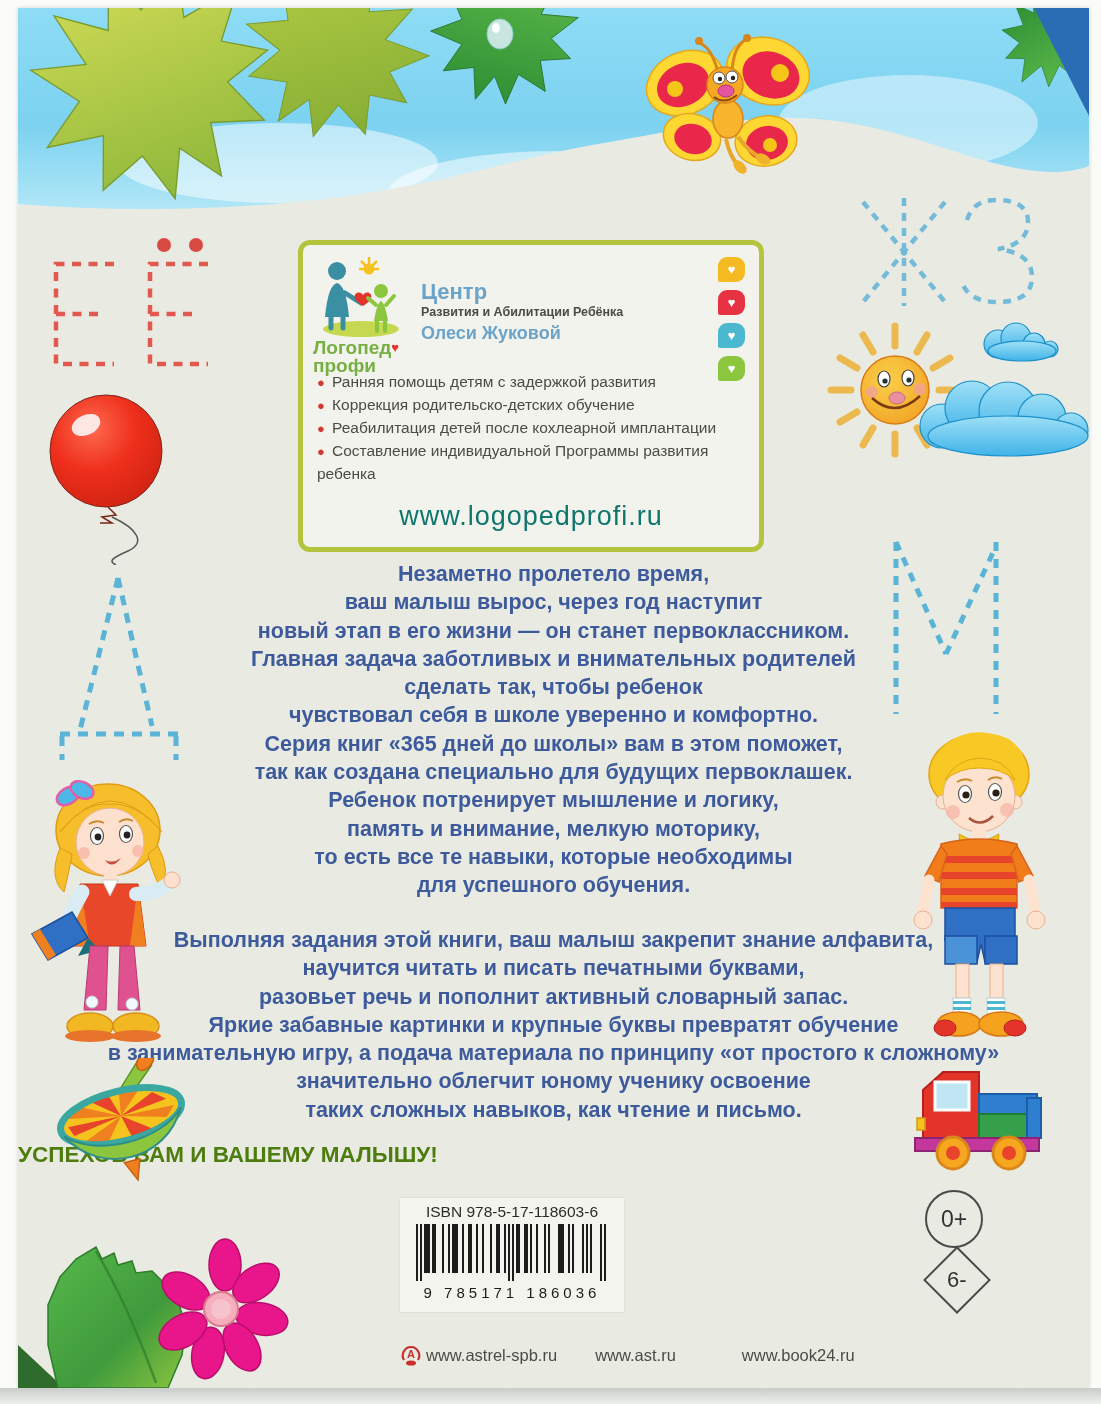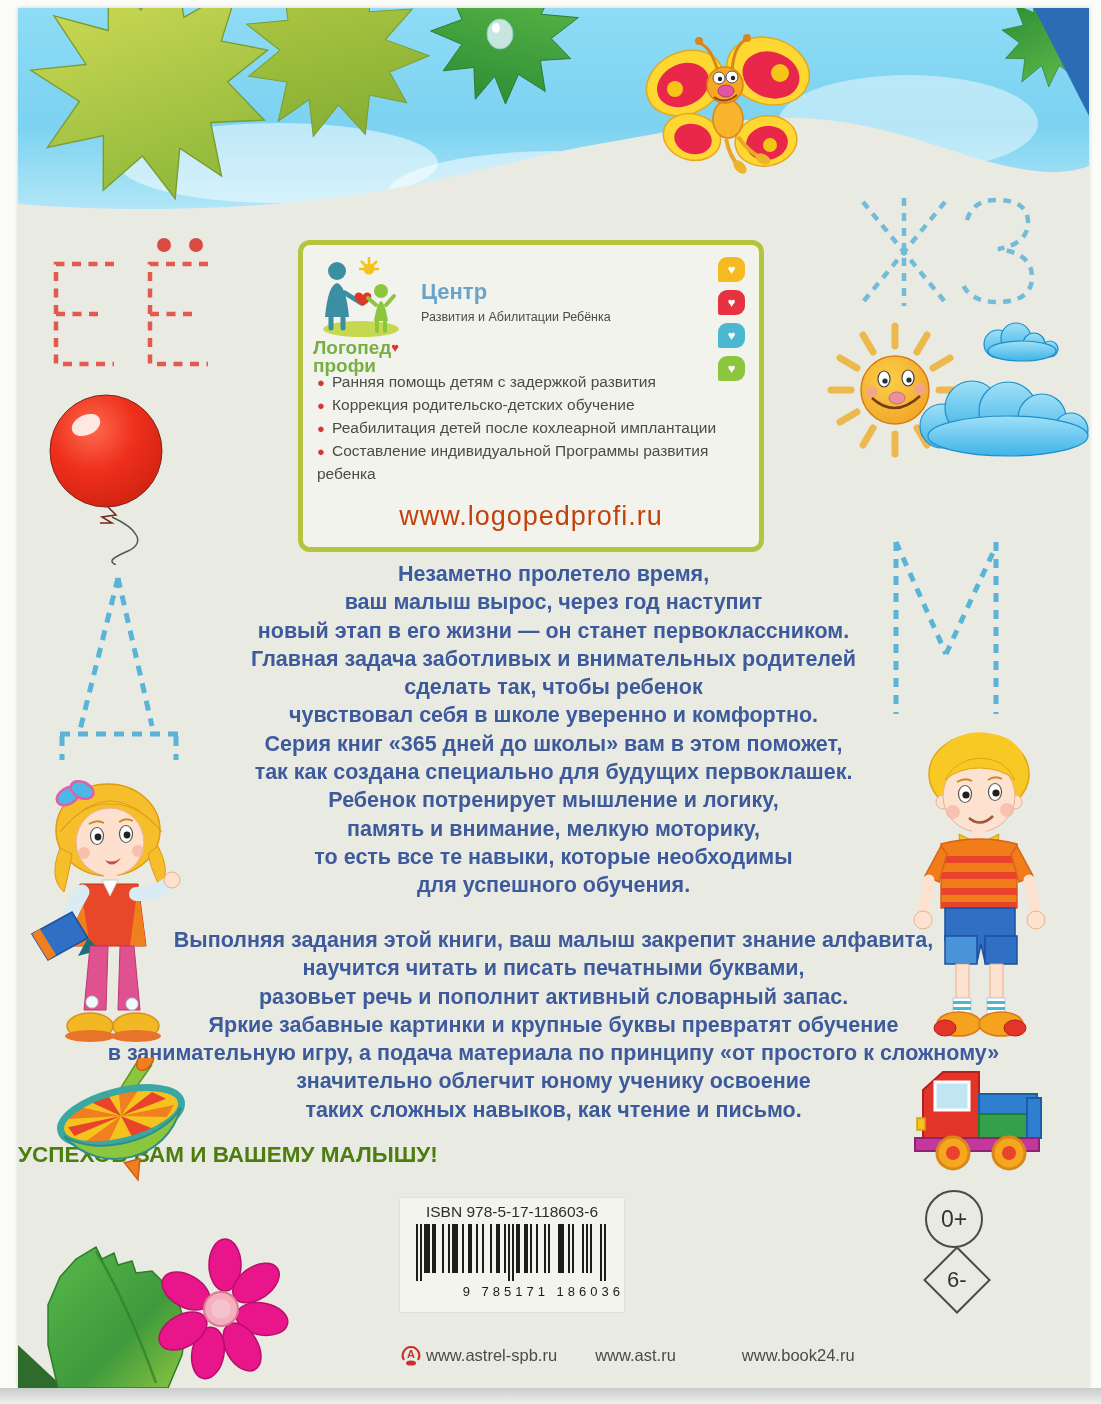--- a/index.html
+++ b/index.html
@@ -20,42 +20,42 @@
   .sky{left:0;top:0;width:1071px;height:212px;
     background:linear-gradient(180deg,#8edcf6 0%,#7cd2f0 55%,#b8e9f8 100%);}
   
   .card{left:280px;top:232px;width:466px;height:312px;background:#f2f3ec;
     border:5px solid #b5c43f;border-radius:12px;box-sizing:border-box;}
   .card-logo-text{position:absolute;left:10px;top:94px;width:106px;
     font-weight:bold;font-size:19px;color:#76b043;line-height:18px;}
   .card-logo-text .heart{color:#e23428;font-size:13px;vertical-align:2px;}
   .card-center{position:absolute;left:118px;top:34px;width:300px;}
   .card-title{font-size:22px;font-weight:bold;color:#6ba3c9;}
-  .card-sub{font-size:12.5px;font-weight:normal;color:#4c4b45;margin-top:5px;}
+  .card-sub{font-size:12.5px;font-weight:bold;color:#4c4b45;}
   .card-name{font-size:18px;font-weight:bold;color:#6ba3c9;margin-top:4px;}
   .heart-icons{position:absolute;right:14px;top:12px;display:flex;flex-direction:column;gap:8px;}
   .hicon{width:27px;height:25px;border-radius:9px 9px 9px 2px;color:#fff;
     display:flex;align-items:center;justify-content:center;font-size:13px;}
   .services{position:absolute;left:14px;top:126px;width:438px;margin:0;padding:0;list-style:none;
     font-size:15.5px;line-height:22px;color:#4c4b45;}
   .services li .dot{display:inline-block;width:15px;color:#cf3a35;font-size:13px;}
   .card-site{position:absolute;left:0;right:0;top:256px;text-align:center;
-    font-size:27px;color:#c2410c;letter-spacing:1px;}
+    font-size:27px;color:#0f766e;letter-spacing:1px;}
   
   .para{left:0;width:1071px;text-align:center;color:#3d5a9c;font-weight:bold;}
   .para div{font-size:21.5px;line-height:28.3px;}
   .cta{left:0;top:1134px;width:1071px;text-align:left;color:#4d7c0f;
     font-weight:bold;font-size:22.5px;}
   
   .bc-label{left:382px;top:1190px;width:224px;height:114px;background:#f4f4ee;
     box-shadow:0 0 2px rgba(0,0,0,.12);}
   .bc-isbn{position:absolute;left:0;right:0;top:5px;text-align:center;
     font-size:15.5px;color:#2c2c2a;}
-  .bc-digits{position:absolute;left:0;right:0;top:86px;text-align:right;
-    font-size:13px;letter-spacing:4px;color:#1c1c1a;}
+  .bc-digits{position:absolute;left:0;right:0;top:86px;text-align:center;
+    font-size:15px;letter-spacing:4px;color:#1c1c1a;}
   .social{left:637px;top:1212px;font-size:14.5px;line-height:17.5px;color:#4a4a46;}
   .badge-circle{left:907px;top:1182px;width:54px;height:54px;border:2px solid #4a4a4a;
     border-radius:50%;display:flex;align-items:center;justify-content:center;
     font-size:23px;color:#333;}
   .badge-diamond{left:915px;top:1248px;width:44px;height:44px;border:2px solid #4a4a4a;
     transform:rotate(45deg);display:flex;align-items:center;justify-content:center;}
   .badge-diamond span{transform:rotate(-45deg);font-size:22px;color:#333;}
   .footer-row{left:382px;top:1336px;width:560px;display:flex;align-items:center;
     font-size:16.5px;color:#4b4b46;}
   .footer-row .gap1{margin-left:38px;} .footer-row .gap2{margin-left:66px;}
@@ -183,20 +183,21 @@
       <line x1="60" y1="66" x2="60" y2="76" stroke="#8cc63f" stroke-width="4" stroke-linecap="round"></line>
       <line x1="68" y1="66" x2="68" y2="76" stroke="#8cc63f" stroke-width="4" stroke-linecap="round"></line>
     </svg>
     <div class="card-logo-text">
       <span>Логопед</span><span class="heart">♥</span><br>
       <span>профи</span>
     </div>
     <div class="card-center">
       <div class="card-title">Центр</div>
       <div class="card-sub">Развития и Абилитации Ребёнка</div>
+      <div class="card-name">Олеси Жуковой</div>
     </div>
     <div class="heart-icons">
       <div class="hicon" style="background:#f5b921">♥</div>
       <div class="hicon" style="background:#e63243">♥</div>
       <div class="hicon" style="background:#4cb8cf">♥</div>
       <div class="hicon" style="background:#8cc63f">♥</div>
     </div>
     <ul class="services">
       <li><span class="dot">●</span><span>Ранняя помощь детям с задержкой развития</span></li>
       <li><span class="dot">●</span><span>Коррекция родительско-детских обучение</span></li>

